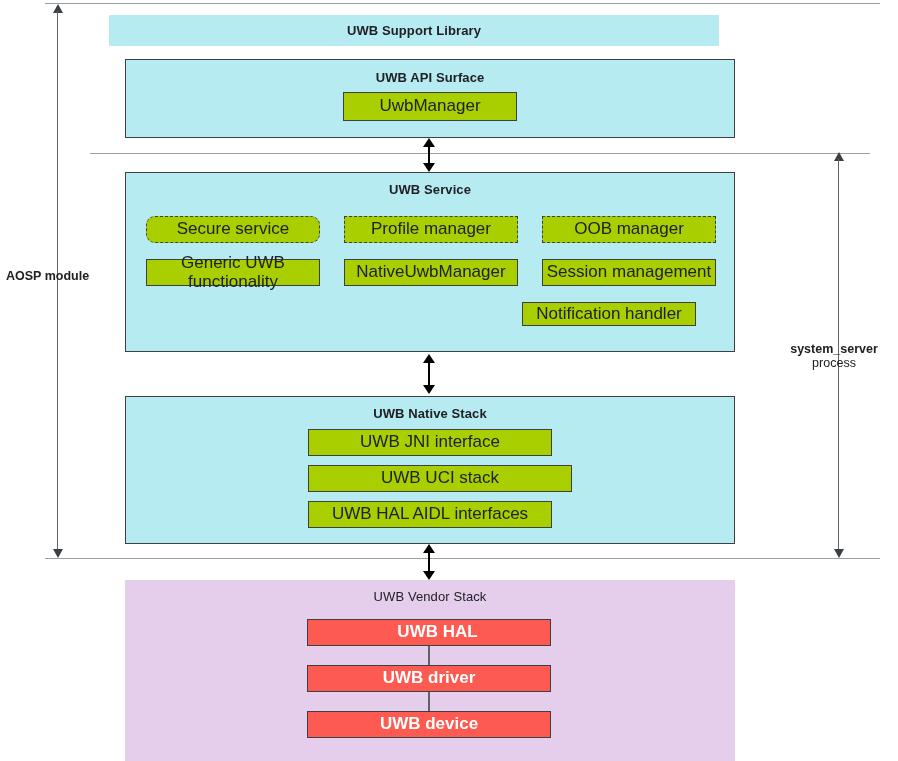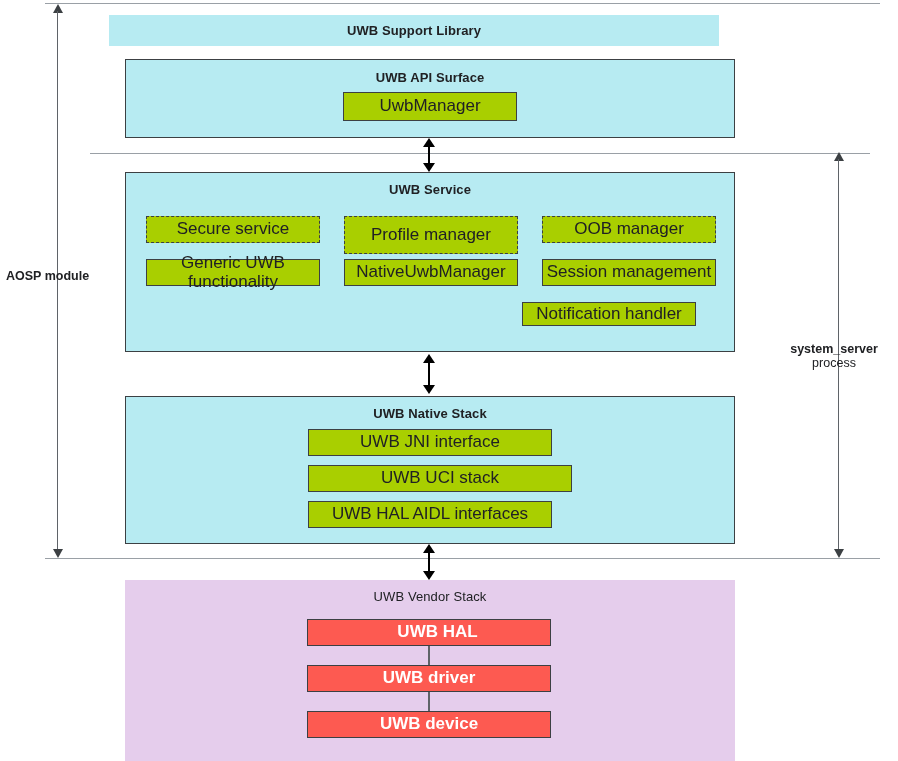--- a/index.html
+++ b/index.html
@@ -183,24 +183,24 @@
 
   <div class="dbl" style="left:423px; top:138px; height:34px;">
     <div class="head-up"></div>
     <div class="shaft"></div>
     <div class="head-down"></div>
   </div>
 
   <div class="abs block" style="left:125px; top:172px; width:610px; height:180px;">
     <div class="block-title" style="top:9px;">UWB Service</div>
 
-    <div class="abs node dashed" style="left:20px; top:43px; width:174px; height:27px;">
+    <div class="abs node dashed" style="left:20px; top:43px; width:174px; height:27px;border-radius:9px;">
       <span>Secure service</span>
     </div>
-    <div class="abs node dashed" style="left:218px; top:43px; width:174px; height:38px;">
+    <div class="abs node dashed" style="left:218px; top:43px; width:174px; height:27px;">
       <span>Profile manager</span>
     </div>
     <div class="abs node dashed" style="left:416px; top:43px; width:174px; height:27px;">
       <span>OOB manager</span>
     </div>
 
     <div class="abs node" style="left:20px; top:86px; width:174px; height:27px;">
       <span>Generic UWB functionality</span>
     </div>
     <div class="abs node" style="left:218px; top:86px; width:174px; height:27px;">

